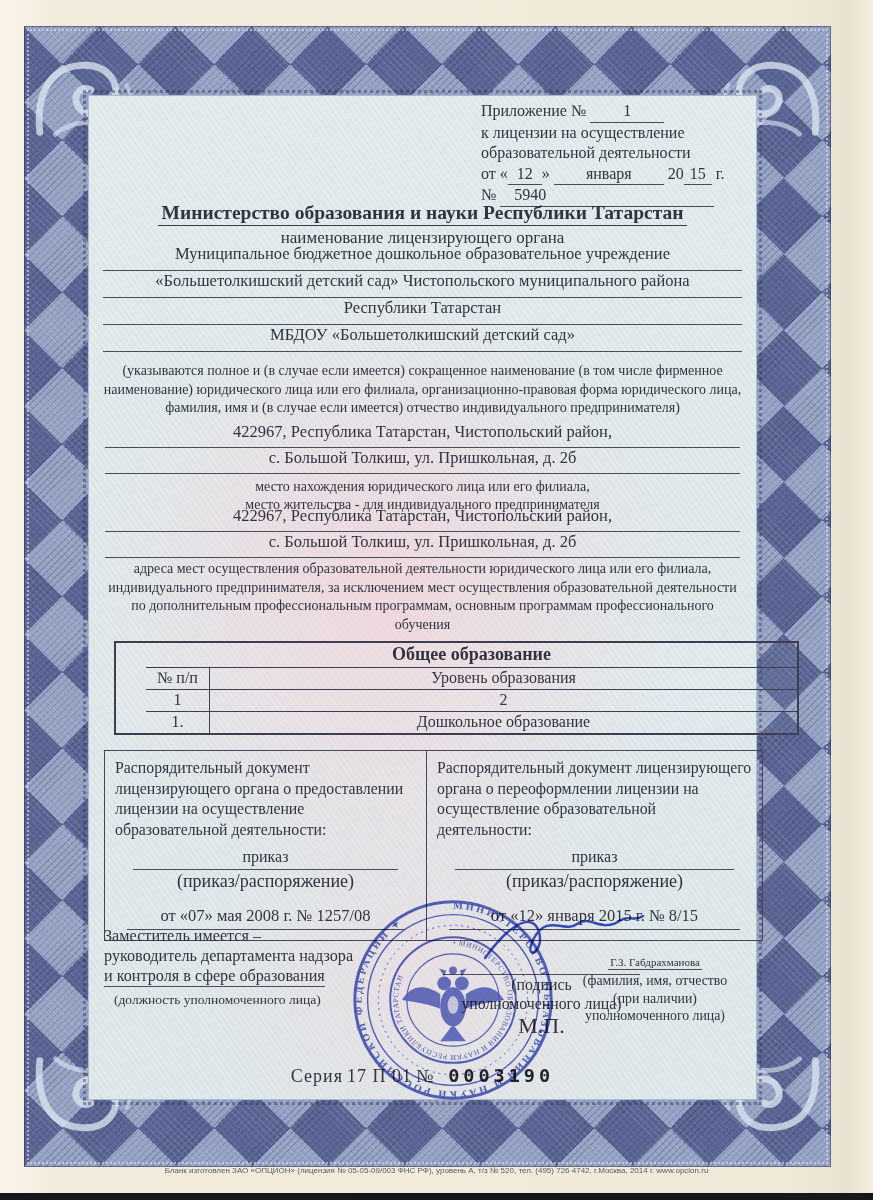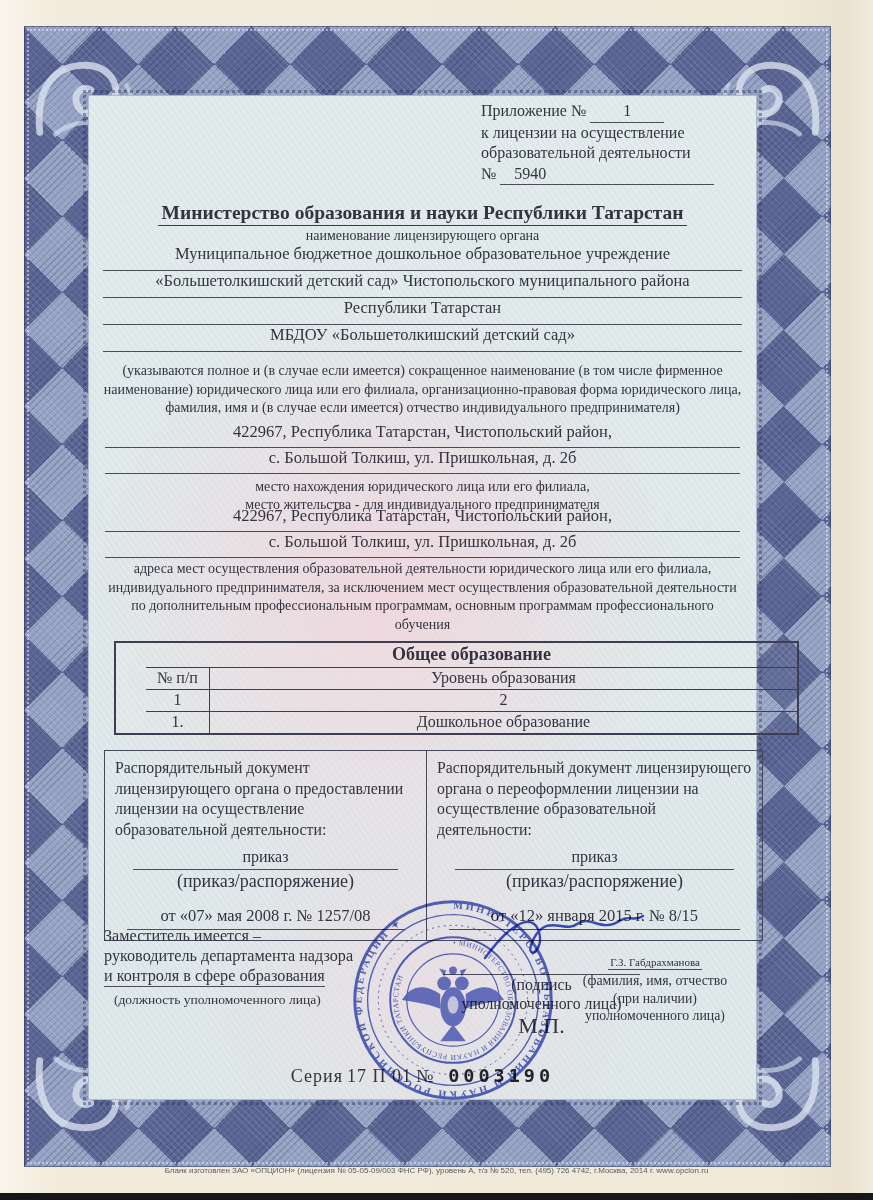--- a/index.html
+++ b/index.html
@@ -51,21 +51,21 @@
   
   .appendix { left:392px; top:5px; width:286px; font-size:16px; line-height:20.5px; }
   .appendix .num1 { width:74px; }
   .appendix .day { width:34px; }
   .appendix .month { width:110px; }
   .appendix .yr { width:28px; }
   .appendix .docnum { width:200px; text-align:left; padding-left:14px; }
 
   .authority { left:0; top:106px; width:100%; }
   .authority .name { font-size:19.5px; font-weight:bold; border-bottom:1.6px solid #3c3c49; display:inline-block; padding:0 4px 1px; }
-  .authority .cap { font-size:14px; margin-top:2px; }
+  .authority .cap { font-size:17px; margin-top:2px; }
 
   .org { left:14px; top:148px; right:14px; }
   .org .ruled { height:26px; font-size:16.5px; }
   .note { font-size:14px; line-height:18.5px; text-align:center; }
   .org-note { left:10px; top:266px; right:10px; }
 
   .loc1 { left:16px; top:326px; right:16px; }
   .loc1 .ruled, .loc2 .ruled { height:25px; font-size:16.5px; }
   .loc-cap { left:0; top:382px; width:100%; font-size:14px; line-height:17.5px; }
   .loc2 { left:16px; top:410px; right:16px; }
@@ -150,20 +150,26 @@
 
     <div class="inner">
 
       <div class="abs appendix">
         <div class="row">
           <span>Приложение №</span>
           <span class="u num1">1</span>
         </div>
         <div>к лицензии на осуществление</div>
         <div>образовательной деятельности</div>
+        <div>
+          <span>от «</span><span class="u day">12</span><span>»</span>
+          <span class="u month">января</span>
+          <span>20</span><span class="u yr">15</span>
+          <span>г.</span>
+        </div>
         <div>
           <span>№</span>
           <span class="u docnum">5940</span>
         </div>
       </div>
 
       <div class="abs authority c">
         <div><span class="name">Министерство образования и науки Республики Татарстан</span></div>
         <div class="cap">наименование лицензирующего органа</div>
       </div>

